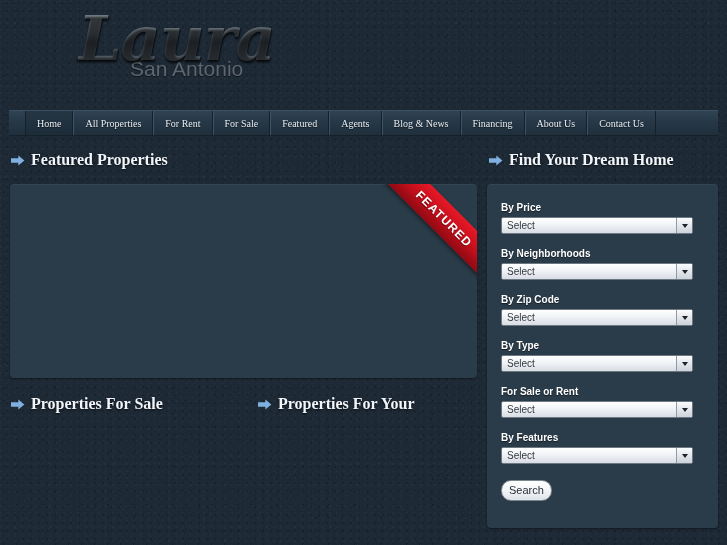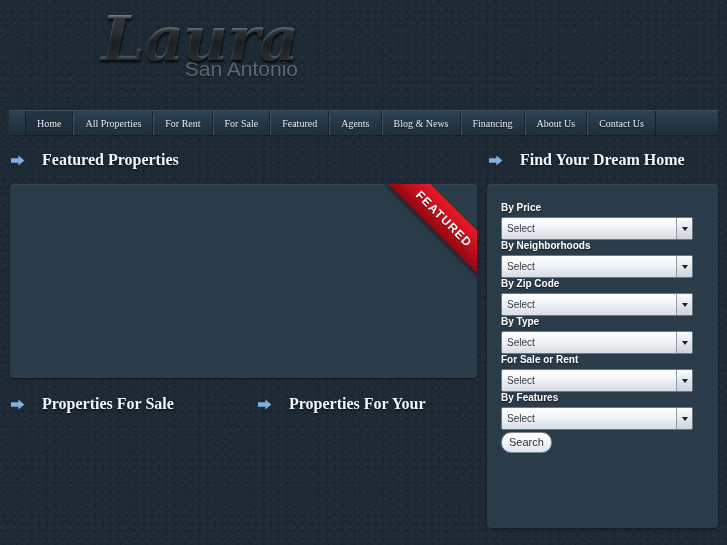--- a/index.html
+++ b/index.html
@@ -23,21 +23,21 @@
 
   .page { position: relative; width: 727px; height: 545px; }
 
   
   .header { position: relative; height: 108px; }
 
   .logo-block {
     position: absolute;
     left: 78px; top: 6px;
     width: 220px;
-    text-align: right;
+    text-align: left;
   }
   .logo-main {
     font-family: "DejaVu Serif", serif;
     font-style: italic;
     font-weight: bold;
     font-size: 62px;
     line-height: 66px;
     letter-spacing: -1px;
     color: #59626a;
     background: linear-gradient(180deg, #7e868d 0%, #5c656d 42%, #3d464e 55%, #6a737b 100%);
@@ -84,21 +84,21 @@
   }
   .nav-item.active {
     background: linear-gradient(180deg, #243544 0%, #1d2c39 100%);
     border-left: 1px solid #16202a;
   }
 
   
   .sec-head {
     display: flex;
     align-items: center;
-    gap: 17px;
+    gap: 6px;
     font-family: "Liberation Serif", serif;
     font-weight: bold;
     font-size: 16px;
     color: #f2f6fa;
     text-shadow: 0 1px 2px rgba(0,0,0,.7);
   }
   .arrow-ico { display: block; flex: none; }
 
   
   .featured-head { position: absolute; left: 11px; top: 151px; }
@@ -150,21 +150,22 @@
   .field-label {
     font-family: "Liberation Sans", sans-serif;
     font-weight: bold;
     font-size: 10px;
     color: #ffffff;
     margin-bottom: 4px;
     text-shadow: 0 1px 1px rgba(0,0,0,.55);
   }
   .select-wrap {
     position: relative;
-    width: 192px; height: 23px;
+    width: 192px; height: 17px;
+    margin-bottom: 14px;
     border: 1px solid #6d7882;
     border-radius: 2px;
     background: linear-gradient(180deg, #ffffff 0%, #f2f4f7 42%, #d8dde4 100%);
     display: flex;
     align-items: center;
     cursor: pointer;
   }
   .select-value {
     font-family: "Liberation Sans", sans-serif;
     font-size: 10px;

